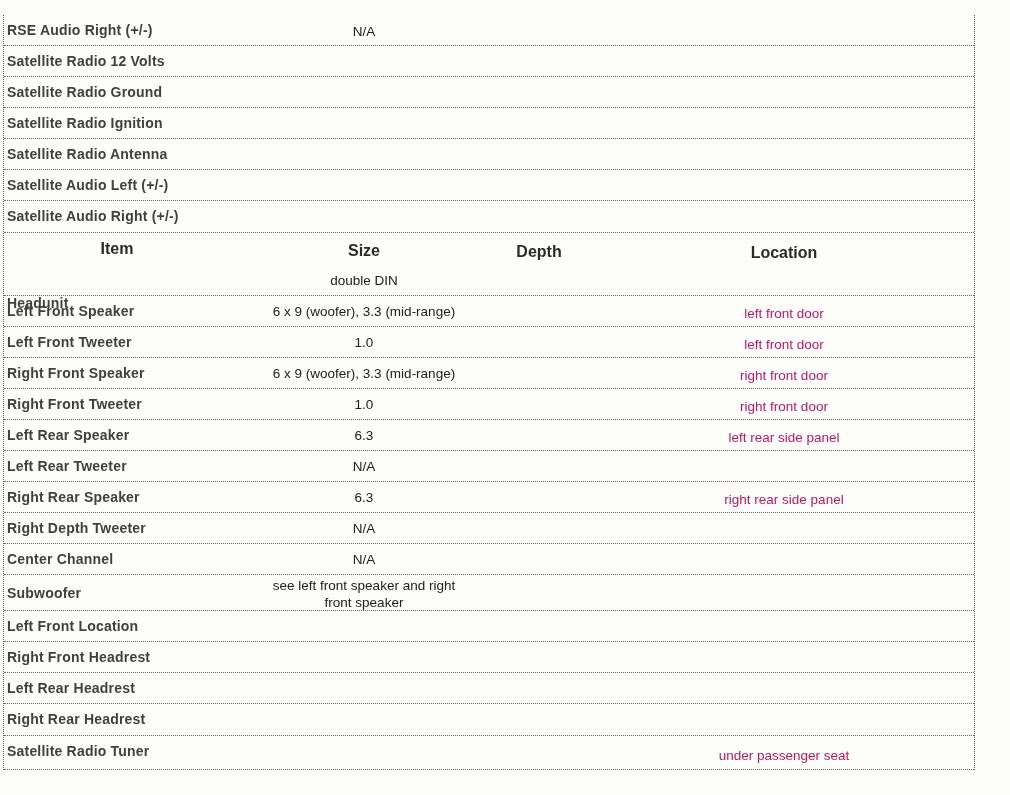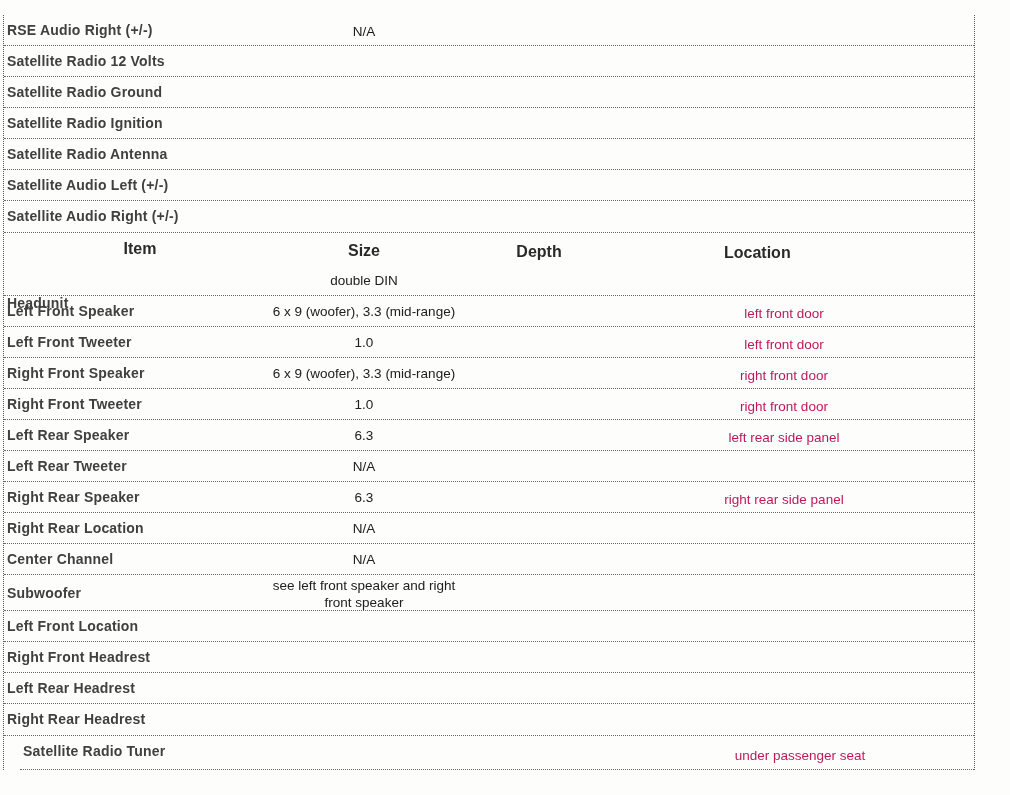--- a/index.html
+++ b/index.html
@@ -72,24 +72,24 @@
       font-size: 13.5px;
       color: #be185d;
     }
     .header-cell {
       position: absolute;
       font-weight: bold;
       font-size: 16px;
       color: #2a2a2a;
       top: 7px;
     }
-    .hdr-item { left: 76px; width: 120px; text-align: center; }
+    .hdr-item { left: 53px; width: 120px; text-align: center; }
     .hdr-size { left: 310px; width: 100px; text-align: center; top: 9px; }
     .hdr-depth { left: 480px; width: 110px; text-align: center; top: 10px; }
-    .hdr-location { left: 720px; width: 120px; top: 11px; }
+    .hdr-location { left: 720px; width: 120px; text-align: center; top: 11px; }
     .merged .headunit-item { top: 38px; margin-top: 24px; }
     .merged .headunit-size { top: 40px; }
     .top-size { left: 300px; width: 120px; text-align: center; top: 9px; font-size: 13.5px; }
   </style>
 </head>
 <body>
 
 <div class="sheet">
 
   <div class="row">
@@ -169,21 +169,21 @@
     <span class="cell depth"></span>
     <span class="cell location"></span>
   </div>
   <div class="row">
     <span class="cell item">Right Rear Speaker</span>
     <span class="cell size">6.3</span>
     <span class="cell depth"></span>
     <span class="cell location">right rear side panel</span>
   </div>
   <div class="row">
-    <span class="cell item">Right Rear Location</span>
+    <span class="cell item">Right Depth Tweeter</span>
     <span class="cell size">N/A</span>
     <span class="cell depth"></span>
     <span class="cell location"></span>
   </div>
   <div class="row">
     <span class="cell item">Center Channel</span>
     <span class="cell size">N/A</span>
     <span class="cell depth"></span>
     <span class="cell location"></span>
   </div>
@@ -210,20 +210,20 @@
     <span class="cell size"></span>
     <span class="cell depth"></span>
     <span class="cell location"></span>
   </div>
   <div class="row" style="height:32px;">
     <span class="cell item">Right Rear Headrest</span>
     <span class="cell size"></span>
     <span class="cell depth"></span>
     <span class="cell location"></span>
   </div>
-  <div class="row" style="height:34px;margin-left:16px;">
+  <div class="row" style="height:34px;">
     <span class="cell item">Satellite Radio Tuner</span>
     <span class="cell size"></span>
     <span class="cell depth"></span>
     <span class="cell location" style="top:12px;">under passenger seat</span>
   </div>
 
 </div>
 
 </body></html>

